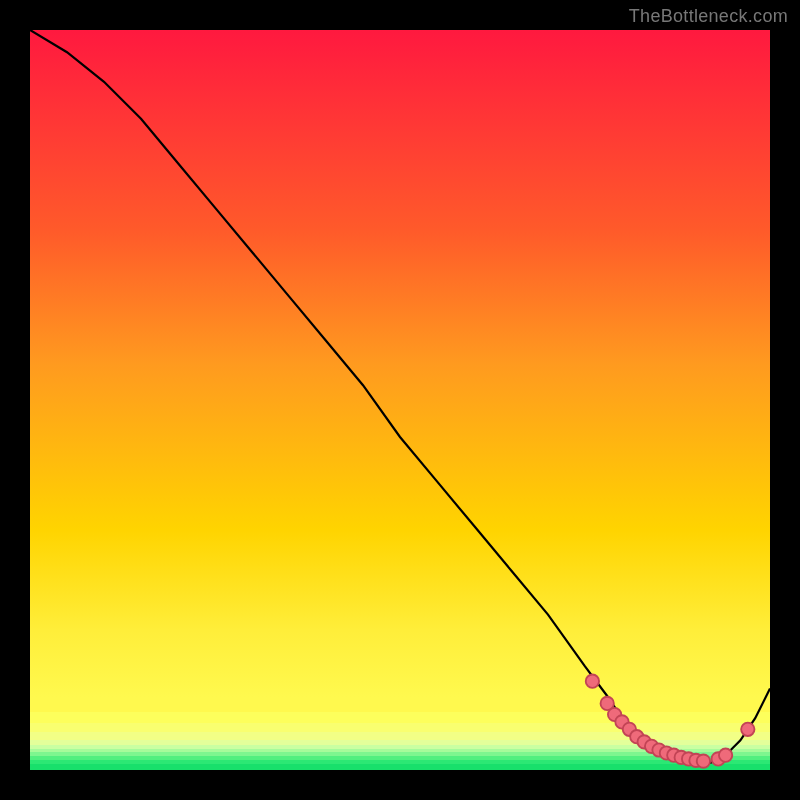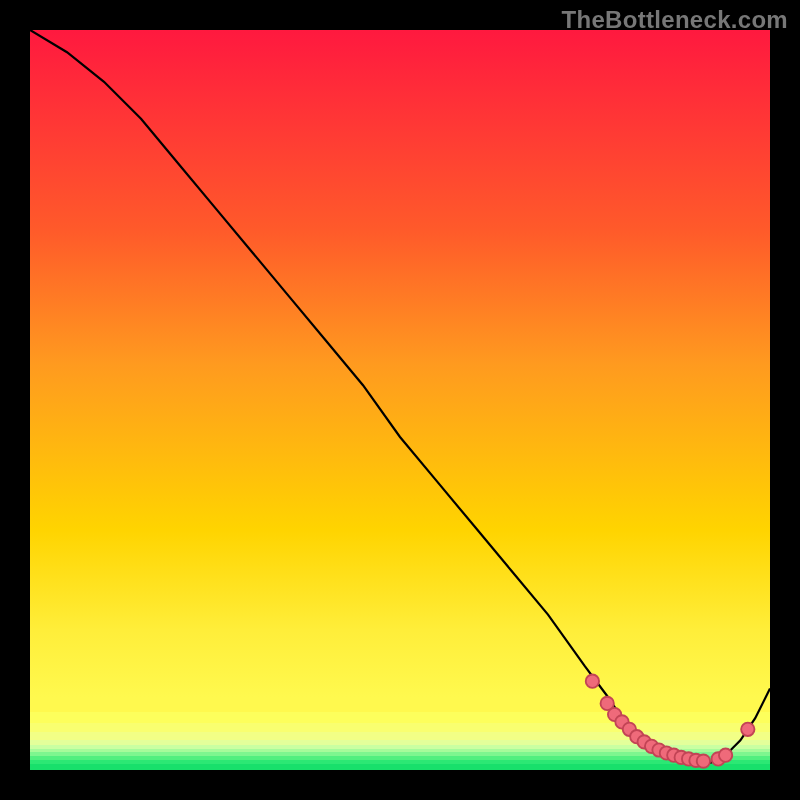--- a/index.html
+++ b/index.html
@@ -15,22 +15,22 @@
     position: relative;
     width: 800px;
     height: 800px;
     background: #000;
   }
   .attribution {
     position: absolute;
     top: 6px;
     right: 12px;
     color: #777;
-    font-size: 24px;
-    font-weight: 700;
+    font-size: 18px;
+    font-weight: 400;
     letter-spacing: 0.3px;
     z-index: 10;
   }
   .plot-area {
     position: absolute;
     left: 30px;
     top: 30px;
     width: 740px;
     height: 740px;
     overflow: hidden;

